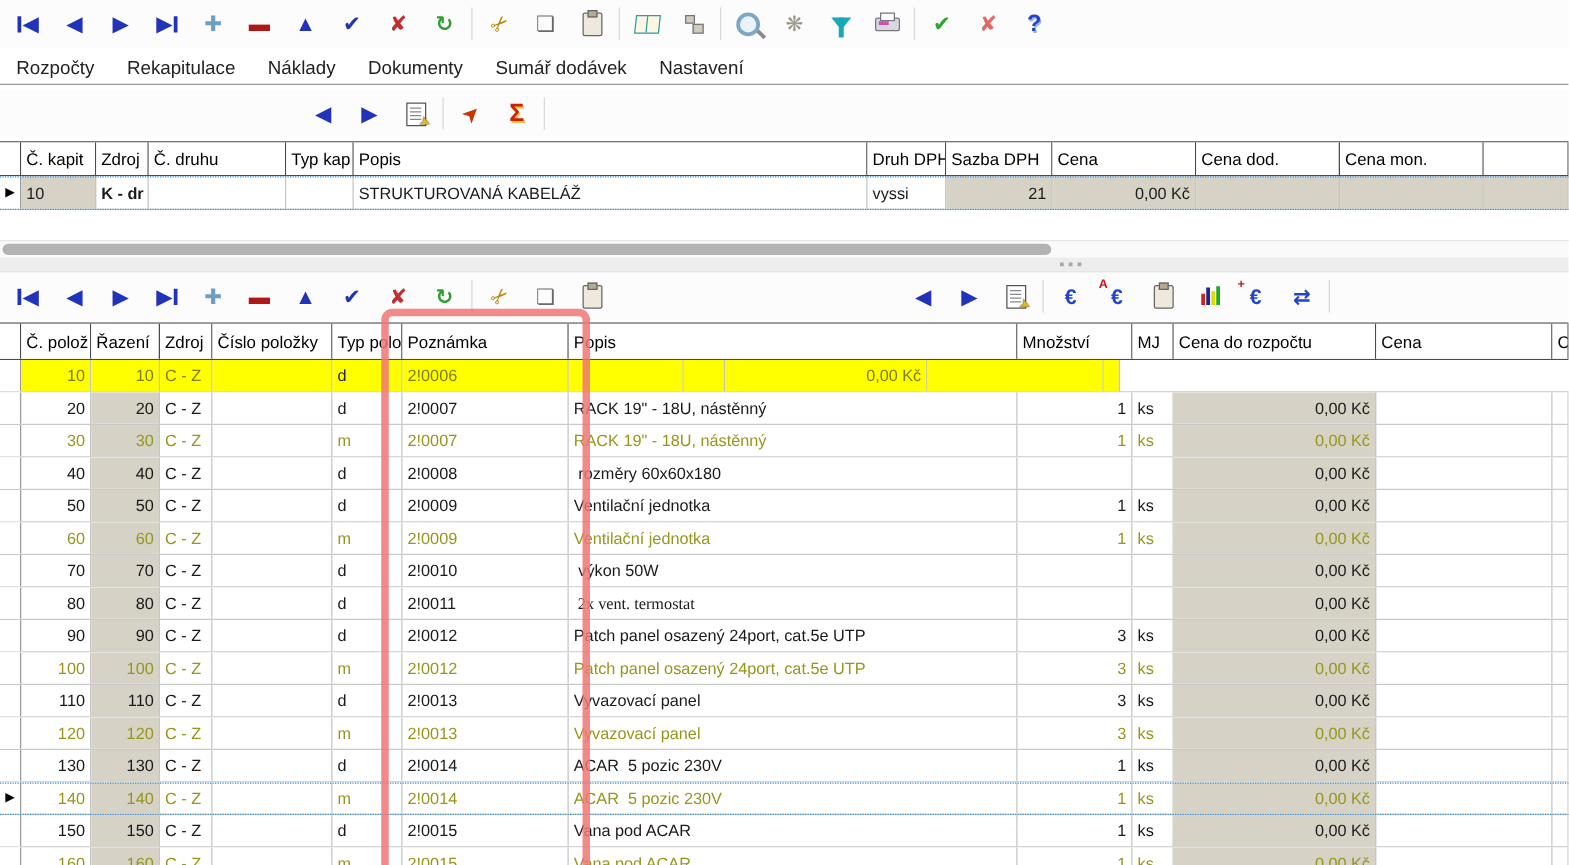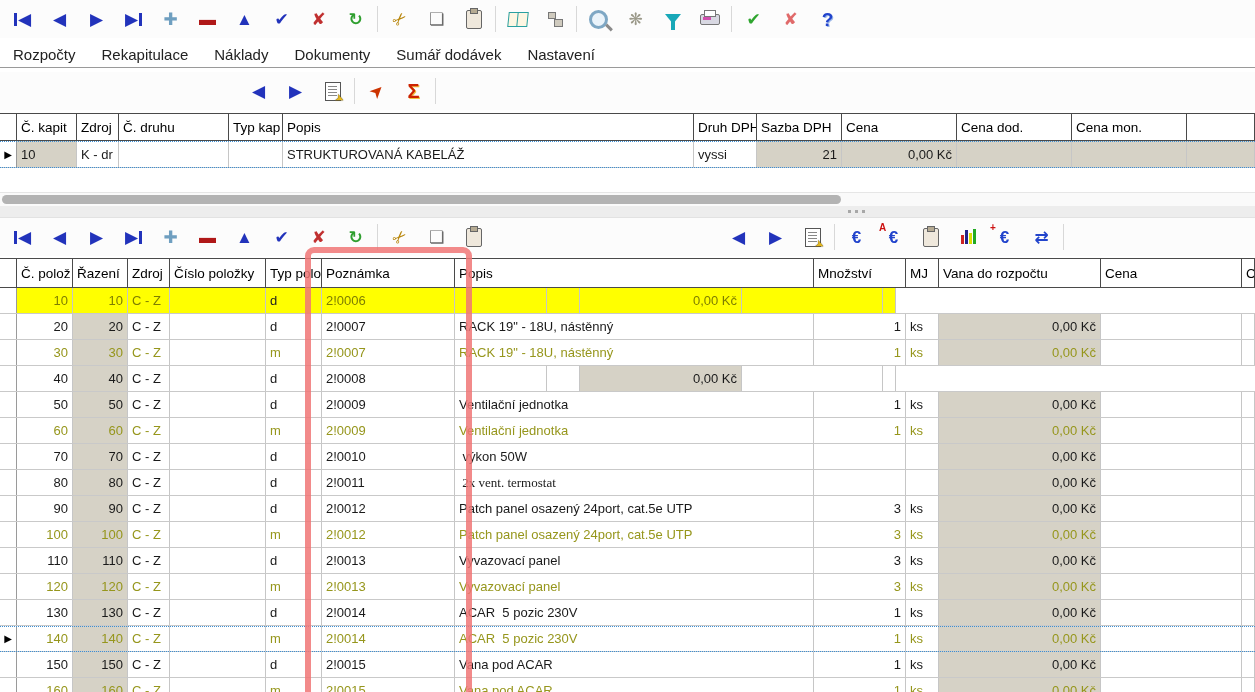--- a/index.html
+++ b/index.html
@@ -171,21 +171,21 @@
         <div class="gcell" style="width: 85px; height: 26px;">Sazba DPH</div>
         <div class="gcell" style="width: 115px; height: 26px;">Cena</div>
         <div class="gcell" style="width: 115px; height: 26px;">Cena dod.</div>
         <div class="gcell" style="width: 115px; height: 26px;">Cena mon.</div>
         <div class="gcell" style="width: 68px; height: 26px;"></div>
       </div>
       <div class="gbody">
         <div class="grow tone-d row-focus">
           <div class="gcell cell-sel sel" style="width: 17px; height: 26px;">▶</div>
           <div class="gcell cell-c_kapit graybg" style="width: 60px; height: 26px;">10</div>
-          <div class="gcell cell-zdroj" style="width: 42px; height: 26px;">K - dr</div>
+          <div class="gcell cell-zdroj" style="width: 42px; height: 26px; font-weight: bold;">K - dr</div>
           <div class="gcell cell-c_druhu" style="width: 110px; height: 26px;"></div>
           <div class="gcell cell-typ_kap" style="width: 54px; height: 26px;"></div>
           <div class="gcell cell-popis" style="width: 411px; height: 26px;">STRUKTUROVANÁ KABELÁŽ</div>
           <div class="gcell cell-druh_dph" style="width: 63px; height: 26px;">vyssi</div>
           <div class="gcell cell-sazba_dph graybg al-r" style="width: 85px; height: 26px;">21</div>
           <div class="gcell cell-cena graybg al-r" style="width: 115px; height: 26px;">0,00 Kč</div>
           <div class="gcell cell-cena_dod graybg" style="width: 115px; height: 26px;"></div>
           <div class="gcell cell-cena_mon graybg" style="width: 115px; height: 26px;"></div>
           <div class="gcell cell-filler graybg" style="width: 68px; height: 26px;"></div>
         </div>
@@ -253,21 +253,21 @@
         <div class="gcell sel" style="width: 17px; height: 28px;"></div>
         <div class="gcell sorted" style="width: 56px; height: 28px;">Č. polož</div>
         <div class="gcell" style="width: 55px; height: 28px;">Řazení</div>
         <div class="gcell" style="width: 42px; height: 28px;">Zdroj</div>
         <div class="gcell" style="width: 96px; height: 28px;">Číslo položky</div>
         <div class="gcell" style="width: 56px; height: 28px;">Typ polo</div>
         <div class="gcell" style="width: 133px; height: 28px;">Poznámka</div>
         <div class="gcell" style="width: 359px; height: 28px;">Popis</div>
         <div class="gcell" style="width: 92px; height: 28px;">Množství</div>
         <div class="gcell" style="width: 33px; height: 28px;">MJ</div>
-        <div class="gcell" style="width: 162px; height: 28px;">Vana do rozpočtu</div>
+        <div class="gcell" style="width: 162px; height: 28px;">Cena do rozpočtu</div>
         <div class="gcell" style="width: 141px; height: 28px;">Cena</div>
         <div class="gcell" style="width: 13px; height: 28px;">Cer</div>
       </div>
       <div class="gbody">
         <div class="grow tone-y row-yellow">
           <div class="gcell cell-sel sel" style="width: 17px; height: 25px;"></div>
           <div class="gcell cell-c_poloz al-r" style="width: 56px; height: 25px;">10</div>
           <div class="gcell cell-razeni graybg al-r" style="width: 55px; height: 25px;">10</div>
           <div class="gcell cell-zdroj" style="width: 42px; height: 25px;">C - Z</div>
           <div class="gcell cell-cislo" style="width: 96px; height: 25px;"></div>
@@ -310,20 +310,21 @@
           <div class="gcell cell-cer" style="width: 13px; height: 25px;"></div>
         </div>
         <div class="grow tone-d">
           <div class="gcell cell-sel sel" style="width: 17px; height: 25px;"></div>
           <div class="gcell cell-c_poloz al-r" style="width: 56px; height: 25px;">40</div>
           <div class="gcell cell-razeni graybg al-r" style="width: 55px; height: 25px;">40</div>
           <div class="gcell cell-zdroj" style="width: 42px; height: 25px;">C - Z</div>
           <div class="gcell cell-cislo" style="width: 96px; height: 25px;"></div>
           <div class="gcell cell-typ" style="width: 56px; height: 25px;">d</div>
           <div class="gcell cell-poznamka" style="width: 133px; height: 25px;">2!0008</div>
+          <div class="gcell cell-popis" style="width: 359px; height: 25px;"> rozměry 60x60x180</div>
           <div class="gcell cell-mnozstvi al-r" style="width: 92px; height: 25px;"></div>
           <div class="gcell cell-mj" style="width: 33px; height: 25px;"></div>
           <div class="gcell cell-cena_rozp graybg al-r" style="width: 162px; height: 25px;">0,00 Kč</div>
           <div class="gcell cell-cena" style="width: 141px; height: 25px;"></div>
           <div class="gcell cell-cer" style="width: 13px; height: 25px;"></div>
         </div>
         <div class="grow tone-d">
           <div class="gcell cell-sel sel" style="width: 17px; height: 25px;"></div>
           <div class="gcell cell-c_poloz al-r" style="width: 56px; height: 25px;">50</div>
           <div class="gcell cell-razeni graybg al-r" style="width: 55px; height: 25px;">50</div>

